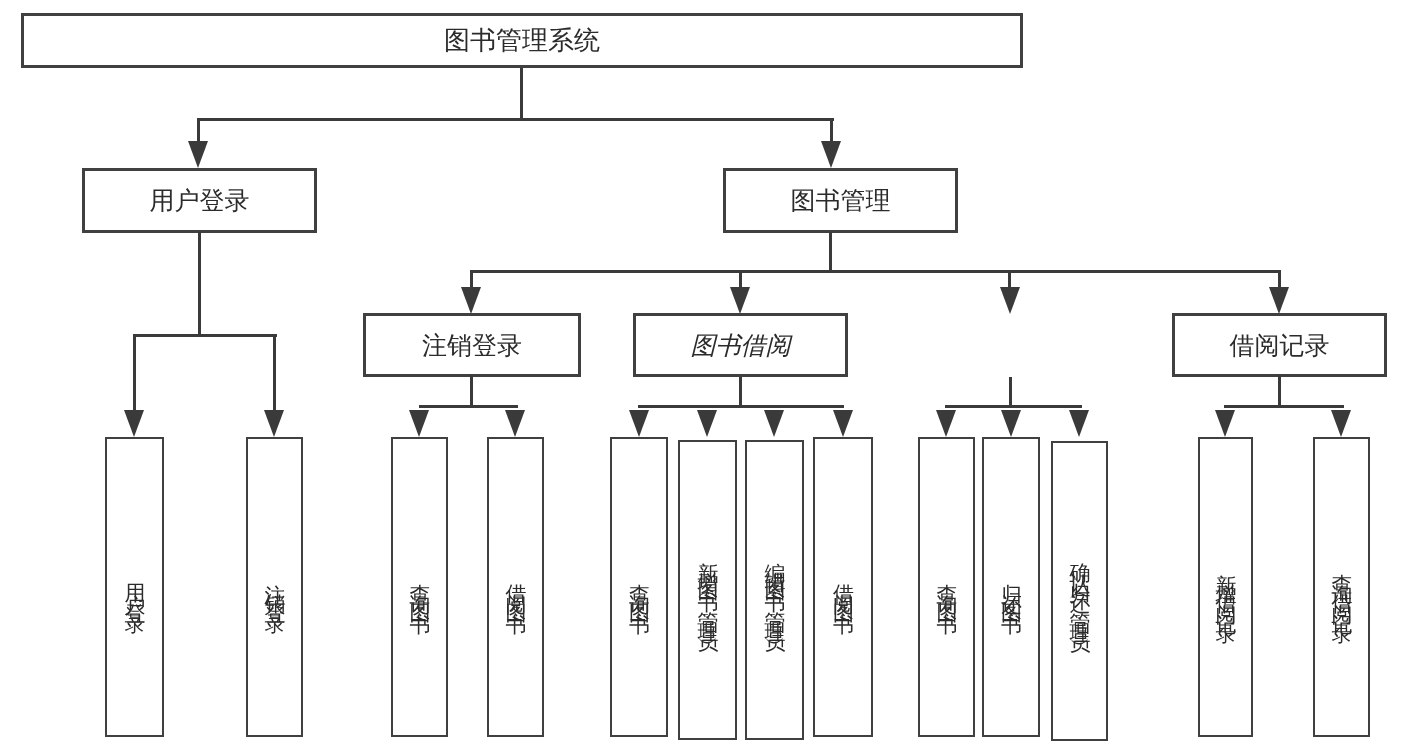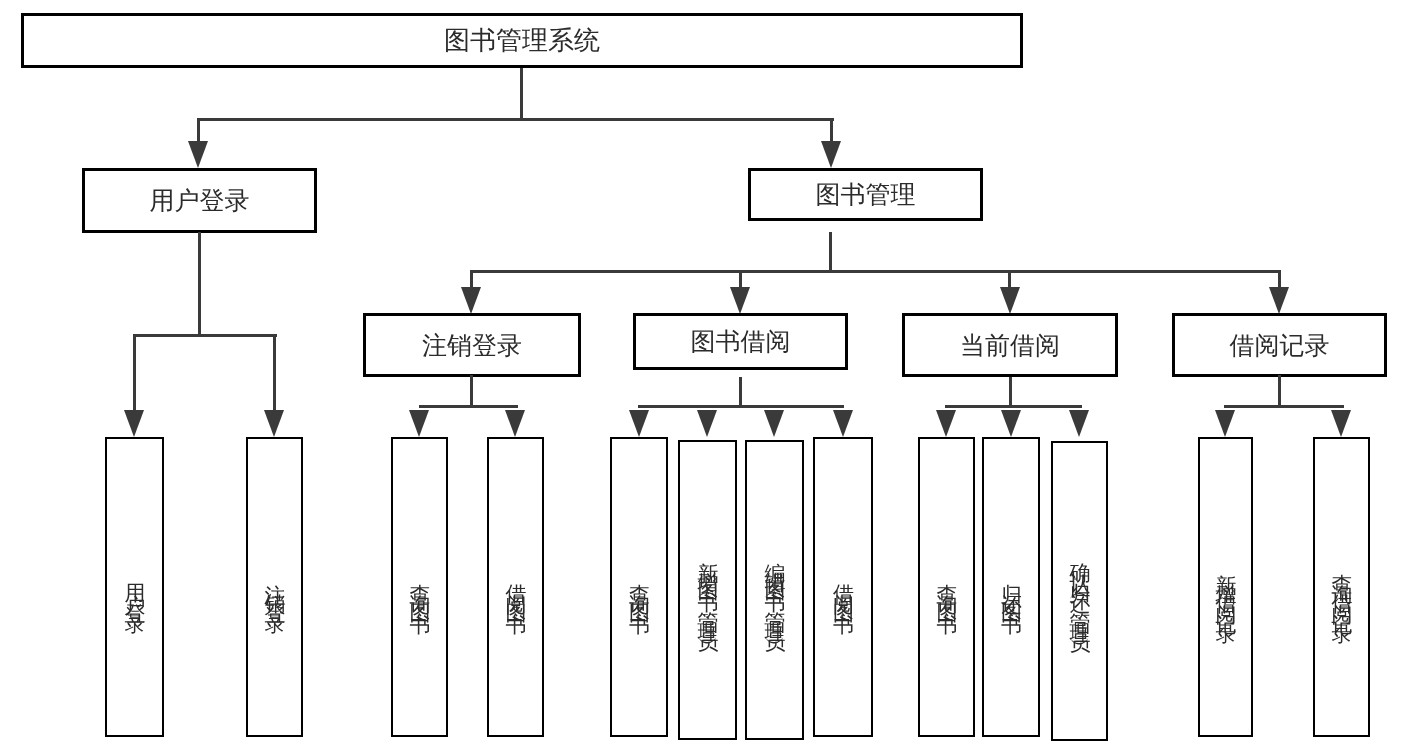--- a/index.html
+++ b/index.html
@@ -2,21 +2,21 @@
 <html><head>
 <meta charset="utf-8">
 <style>
   html,body{margin:0;padding:0;background:#fff;}
   #stage{
     position:relative;width:1405px;height:747px;background:#ffffff;overflow:hidden;
     font-family:"DejaVu Sans","Liberation Sans",sans-serif;color:#2b2b2b;
   }
   .box{
     position:absolute;box-sizing:border-box;background:#ffffff;
-    border:3px solid #000000;display:flex;align-items:center;justify-content:center;
+    border:3px solid #404040;display:flex;align-items:center;justify-content:center;
     color:#2b2b2b;white-space:nowrap;
   }
   .root{font-size:26px;}
   .l2,.l3{font-size:25px;}
   .vbox{border-width:2px;font-size:21px;}
   .vtext{writing-mode:vertical-rl;text-orientation:mixed;letter-spacing:10px;line-height:1;}
   .hline,.vline{position:absolute;background:#3a3a3a;}
   .arrow{
     position:absolute;width:0;height:0;
     border-left:10px solid transparent;border-right:10px solid transparent;
@@ -37,21 +37,21 @@
   <div>
     <div class="vline" style="left:520px;top:68px;width:3px;height:52px;"></div>
     <div class="hline" style="left:197px;top:118px;width:637px;height:3px;"></div>
     <div class="vline" style="left:197px;top:118px;width:3px;height:26px;"></div>
     <div class="arrow" style="left:188px;top:141px;"></div>
     <div class="vline" style="left:830px;top:118px;width:3px;height:26px;"></div>
     <div class="arrow" style="left:821px;top:141px;"></div>
   </div>
 
   <div class="box l2" style="left:82px;top:168px;width:235px;height:65px;">用户登录</div>
-  <div class="box l2" style="left:748px;top:168px;width:235px;height:53px;">图书管理</div>
+  <div class="box l2" style="left:723px;top:168px;width:235px;height:65px;">图书管理</div>
 
   <div>
     <div class="vline" style="left:198px;top:232px;width:3px;height:104px;"></div>
     <div class="hline" style="left:133px;top:334px;width:144px;height:3px;"></div>
     <div class="vline" style="left:133px;top:334px;width:3px;height:76px;"></div>
     <div class="arrow" style="left:124px;top:410px;"></div>
     <div class="vline" style="left:273px;top:334px;width:3px;height:76px;"></div>
     <div class="arrow" style="left:264px;top:410px;"></div>
   </div>
 
@@ -62,22 +62,21 @@
     <div class="arrow" style="left:461px;top:287px;"></div>
     <div class="vline" style="left:739px;top:270px;width:3px;height:19px;"></div>
     <div class="arrow" style="left:730px;top:287px;"></div>
     <div class="vline" style="left:1008px;top:270px;width:3px;height:19px;"></div>
     <div class="arow arrow" style="left:1000px;top:287px;"></div>
     <div class="vline" style="left:1278px;top:270px;width:3px;height:19px;"></div>
     <div class="arrow" style="left:1269px;top:287px;"></div>
   </div>
 
   <div class="box l3" style="left:363px;top:313px;width:218px;height:64px;">注销登录</div>
-  <div class="box l3" style="left:633px;top:313px;width:215px;height:57px;">图书借阅</div>
-  <div class="box l3" style="left:902px;top:313px;width:216px;height:64px;">当前借阅</div>
+  <div class="box l3" style="left:633px;top:313px;width:215px;height:64px;font-style:italic;">图书借阅</div>
   <div class="box l3" style="left:1172px;top:313px;width:215px;height:64px;">借阅记录</div>
 
   <div>
     <div class="vline" style="left:470px;top:375px;width:3px;height:32px;"></div>
     <div class="hline" style="left:419px;top:405px;width:99px;height:3px;"></div>
     <div class="arrow" style="left:409px;top:410px;"></div>
     <div class="arrow" style="left:505px;top:410px;"></div>
   </div>
 
   <div>

